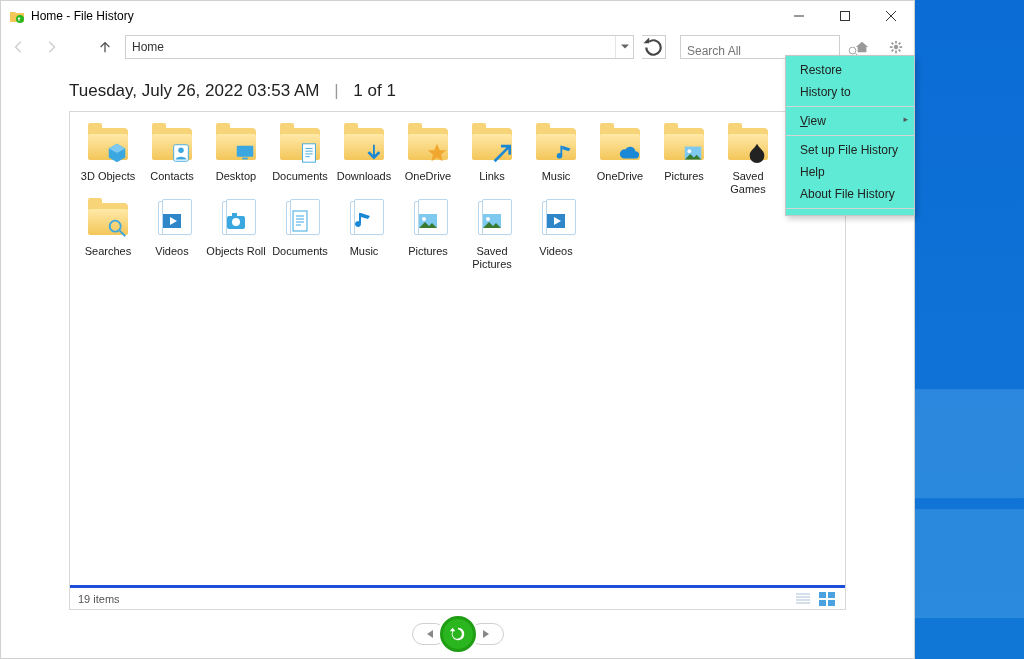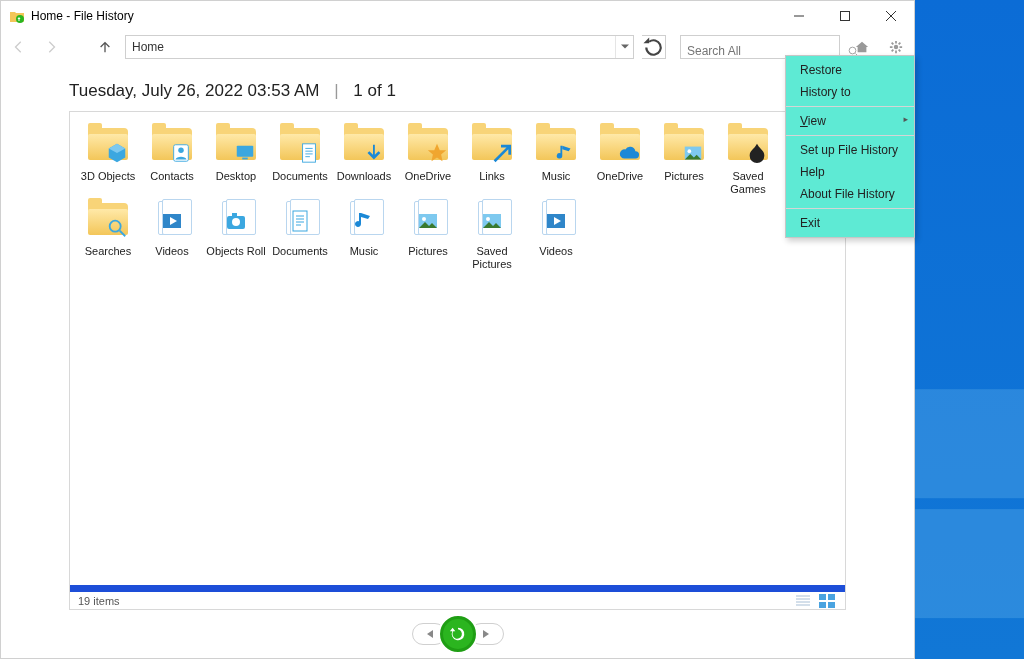--- a/index.html
+++ b/index.html
@@ -50,21 +50,21 @@
   .folder-front { position:absolute; left:4px; top:10px; width:40px; height:26px; background:linear-gradient(180deg,#ffe9a8,#f3c659); border-radius:2px; }
   .overlay { position:absolute; right:4px; bottom:2px; width:22px; height:22px; display:flex; align-items:center; justify-content:center; }
   .overlay svg { width:22px; height:22px; }
 
   
   .filestack { position:absolute; left:10px; top:2px; width:28px; height:34px; background:#fff; border:1px solid #b9d6ef; border-radius:2px; }
   .filestack::after { content:""; position:absolute; left:3px; top:-3px; width:28px; height:34px; background:#fff; border:1px solid #b9d6ef; border-radius:2px; }
   .lib-ov { position:absolute; left:12px; top:10px; width:24px; height:24px; z-index:2; display:flex; align-items:center; justify-content:center; }
   .lib-ov svg { width:24px; height:24px; }
 
-  .statusbar { height:24px; border-top:7px solid #1d4ed8; display:flex; align-items:center; padding:0 8px; font-size:11px; color:#555; }
+  .statusbar { height:24px; border-top:3px solid #1d4ed8; display:flex; align-items:center; padding:0 8px; font-size:11px; color:#555; }
   .statusbar .spacer { flex:1; }
   .viewbtn { width:20px; height:16px; margin-left:4px; display:flex; align-items:center; justify-content:center; color:#6aa8dc; }
   .viewbtn svg{width:16px;height:14px;}
 
   
   .controls { height:48px; display:flex; align-items:center; justify-content:center; gap:0; }
   .pill { width:34px; height:22px; border:1px solid #d0d0d0; border-radius:11px; display:flex; align-items:center; justify-content:center; color:#888; z-index:1; background:#fff; }
   .pill.left{ margin-right:-6px; }
   .pill.right{ margin-left:-6px; }
   .pill svg{width:12px;height:12px;}
@@ -453,21 +453,20 @@
   <div class="ctxmenu">
     <div class="mi">Restore</div>
     <div class="mi">History to</div>
     <hr>
     <div class="mi sub"><u>V</u>iew</div>
     <hr>
     <div class="mi">Set up File History</div>
     <div class="mi">Help</div>
     <div class="mi">About File History</div>
     <hr>
-    <div class="mi">Exit</div>
   </div>
 
 </div>
 
 <div class="desktop">
   <div class="winlogo">
     <svg viewBox="0 0 100 400" preserveAspectRatio="xMinYMax slice">
       <rect x="0" y="180" width="100" height="100" fill="#5fb0ea"></rect>
       <rect x="0" y="290" width="100" height="100" fill="#5fb0ea"></rect>
     </svg>

